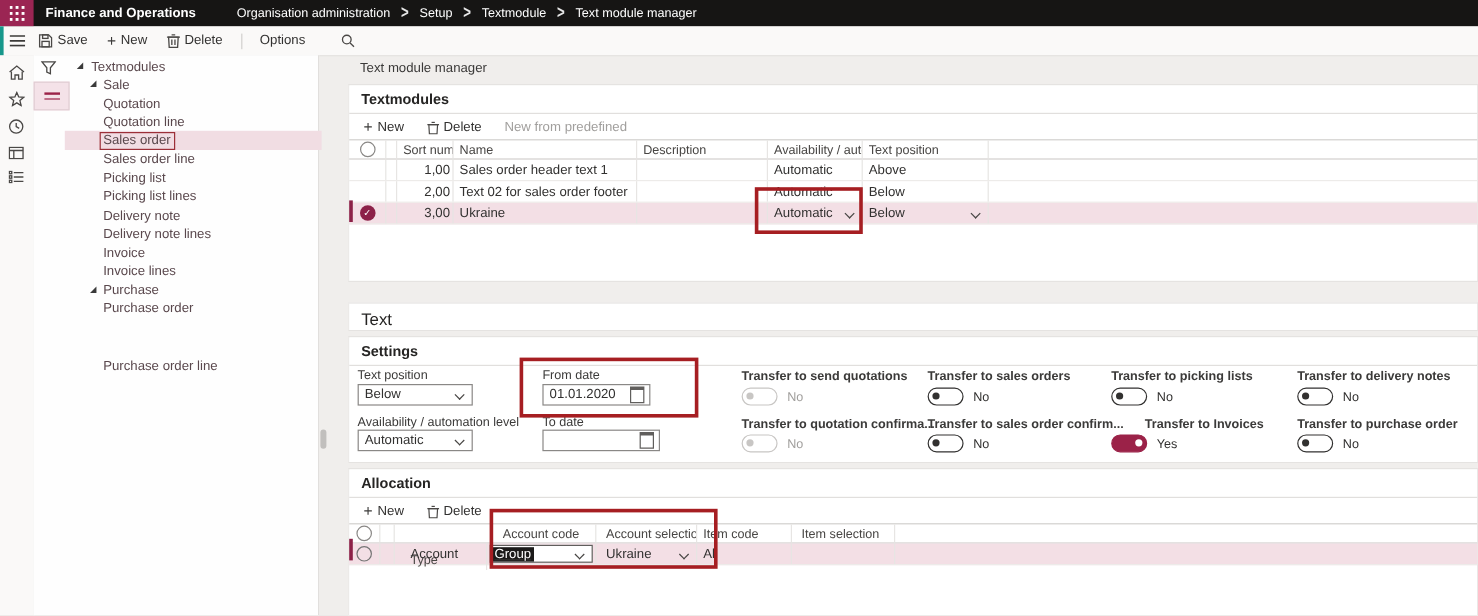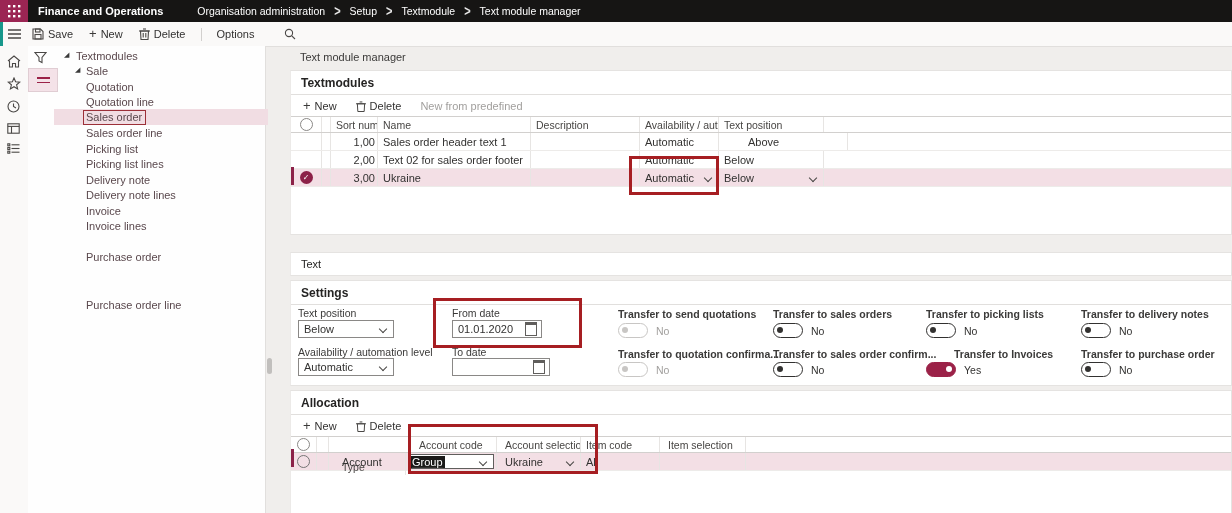--- a/index.html
+++ b/index.html
@@ -235,20 +235,24 @@
       </div>
     <div class="trow" style="top:141px;">
         <span class="tlabel" style="left:32px;">Delivery note lines</span>
       </div>
     <div class="trow" style="top:157px;">
         <span class="tlabel" style="left:32px;">Invoice</span>
       </div>
     <div class="trow" style="top:172px;">
         <span class="tlabel" style="left:32px;">Invoice lines</span>
       </div>
+    <div class="trow" style="top:188px;">
+        <span class="tri" style="left:21px;">◢</span>
+        <span class="tlabel" style="left:32px;">Purchase</span>
+      </div>
     <div class="trow" style="top:203px;">
         <span class="tlabel" style="left:32px;">Purchase order</span>
       </div>
     <div class="trow" style="top:219px;margin-top:32px;">
         <span class="tlabel" style="left:32px;">Purchase order line</span>
       </div>
   </div>
   <div class="abs scrollthumb"></div>
 
   <div class="abs pagetitle">Text module manager</div>
@@ -301,21 +305,21 @@
       <div class="cell rt" style="width:47px;">
           <span>1,00</span>
         </div>
       <div class="cell pl" style="width:153px;">
           <span>Sales order header text 1</span>
         </div>
       <div class="cell pl" style="width:109px;"></div>
       <div class="cell pl" style="width:79px;">
           <span>Automatic</span>
         </div>
-      <div class="cell pl" style="width:105px;margin-left:24px;">
+      <div class="cell pl" style="width:105px;">
           <span>Above</span>
         </div>
       <div class="cell cfill"></div>
     </div>
     <div class="grow">
       <div class="cell" style="width:31px;"></div>
         <div class="cell" style="width:9px;"></div>
       <div class="cell rt" style="width:47px;">
           <span>2,00</span>
         </div>
@@ -350,21 +354,21 @@
       <div class="cell pl" style="width:105px;">
           <span>Below</span>
           <span class="chev"></span>
         </div>
       <div class="cell cfill"></div>
     </div>
     <div class="accentbar" style="left:0;top:96px;height:18px;"></div>
   </div>
 
   <div class="card" style="top:252px;height:24px;">
-    <div class="sectitle" style="font-weight:normal;font-size:11px;">Text</div>
+    <div class="sectitle" style="font-weight:normal;font-size:14px;">Text</div>
   </div>
 
   <div class="card" style="top:280px;height:106px;">
     <div class="sectitle">Settings</div>
     <div class="sectline"></div>
 
     <div class="flabel" style="left:7px;top:26px;">Text position</div>
     <div class="selectbox" style="left:7px;top:39px;width:96px;">
       <span>Below</span>
         <span class="chev"></span>

